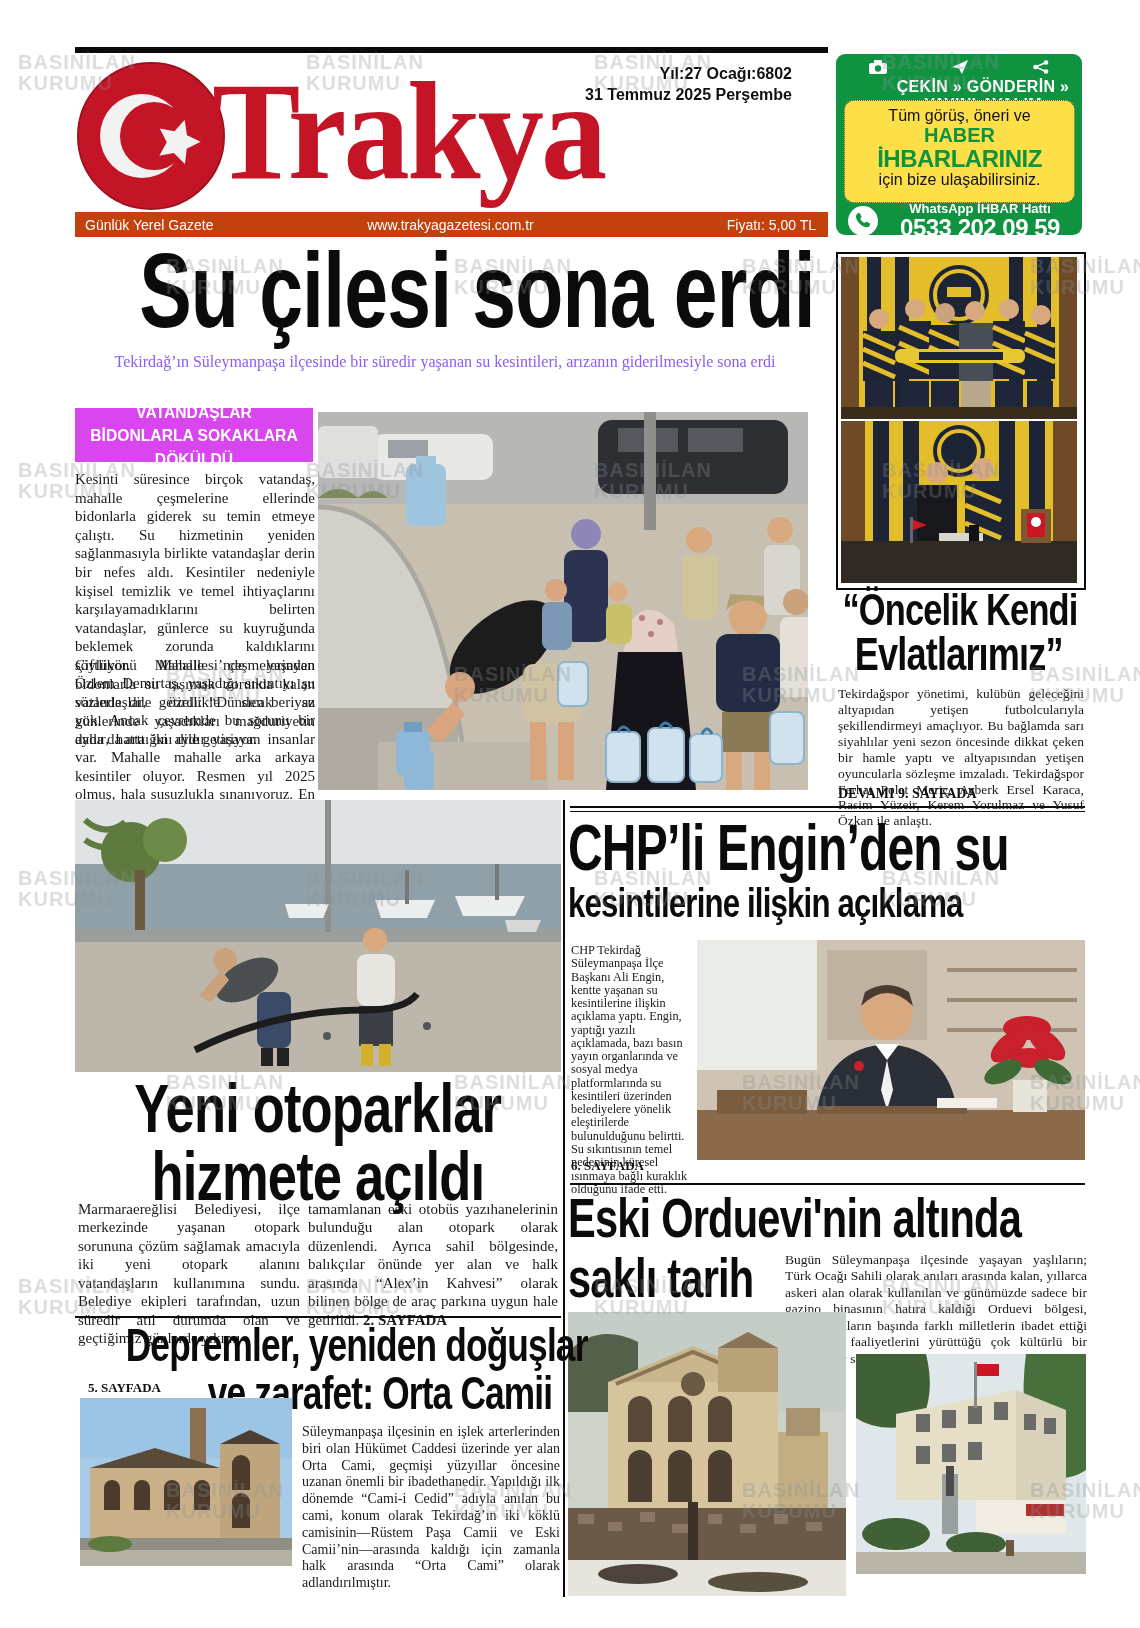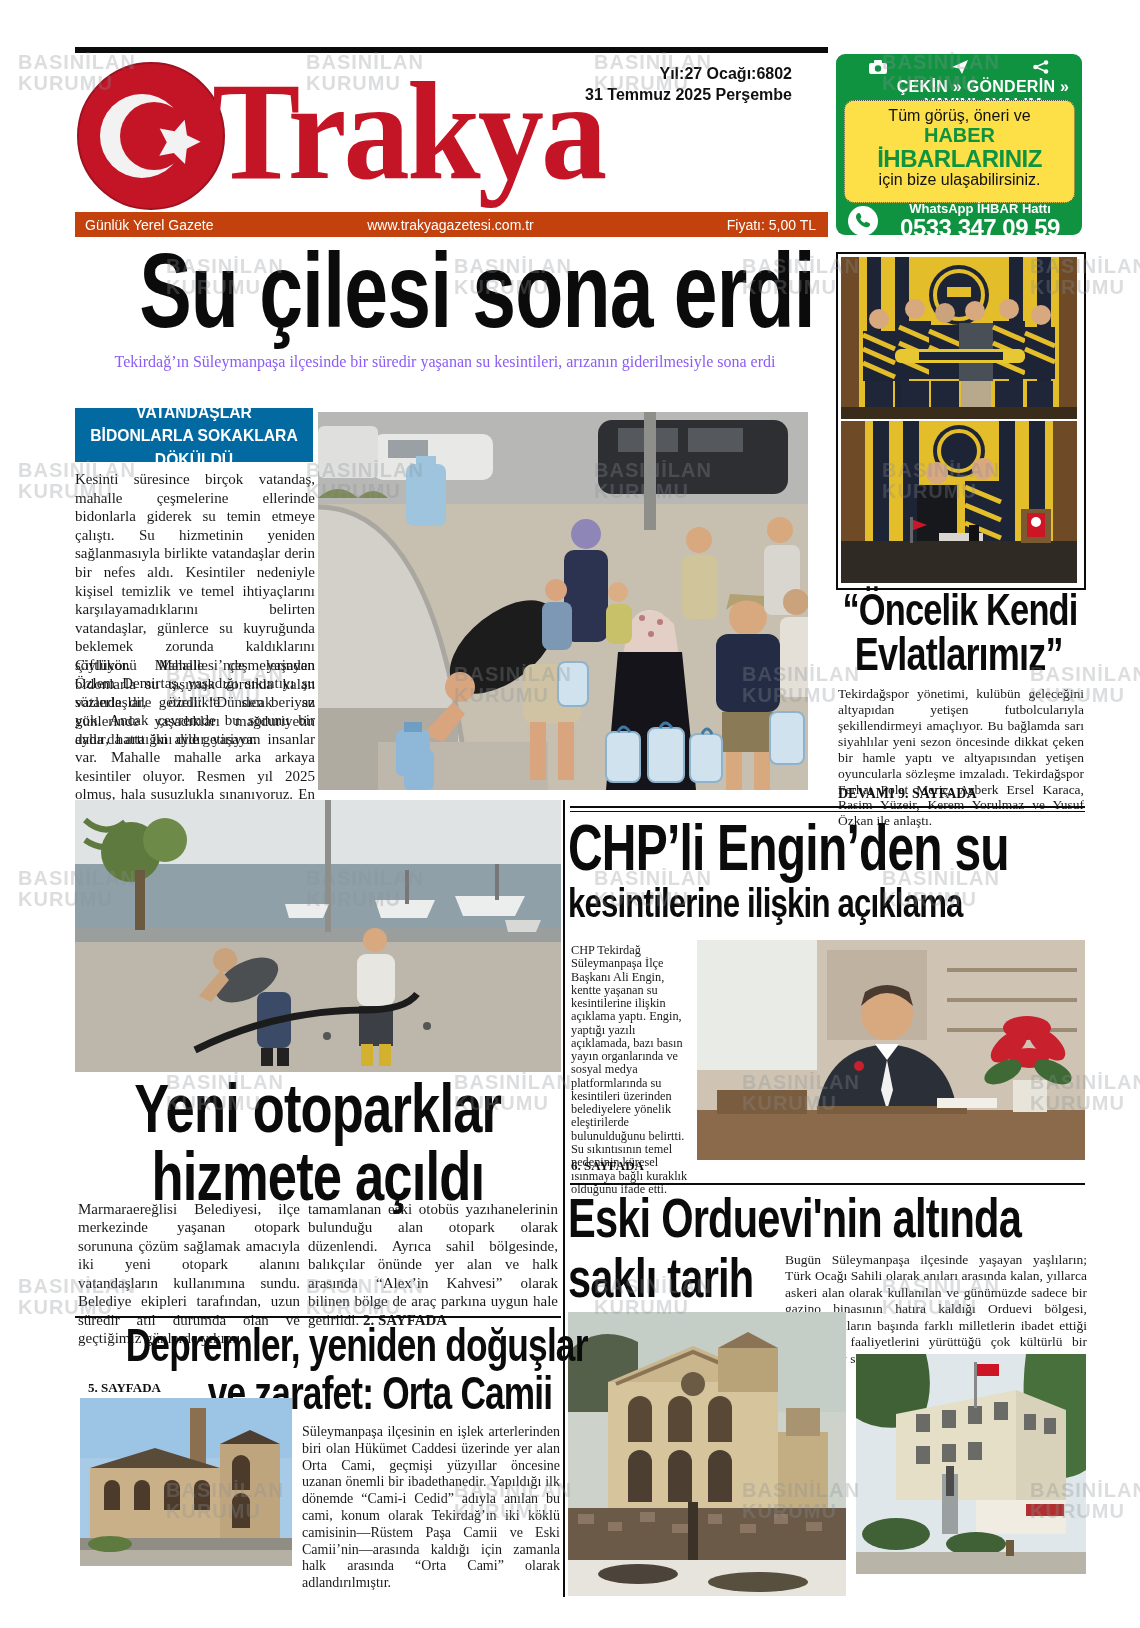--- a/index.html
+++ b/index.html
@@ -6,21 +6,21 @@
   #page{position:relative;width:1140px;height:1628px;background:#ffffff;overflow:hidden;
         font-family:"Liberation Sans",sans-serif;color:#111;}
   .abs{position:absolute;}
   .serif{font-family:"Liberation Serif",serif;}
   .cond{display:inline-block;transform:scale(0.84,1.06);transform-origin:center;white-space:nowrap;font-weight:bold;letter-spacing:-1px;}
   .cond-l{transform-origin:left center;}
   .hl{font-family:"Liberation Sans",sans-serif;font-weight:bold;color:#0b0b0b;line-height:1;}
   .center{text-align:center;}
   .just{text-align:justify;}
   .rule{background:#0b0b0b;}
-  .kicker{background:#0369a1;color:#fff;display:flex;align-items:center;justify-content:center;
+  .kicker{background:#d946ef;color:#fff;display:flex;align-items:center;justify-content:center;
           font-weight:bold;text-align:center;line-height:1.35;}
   .kicker .cond{transform:scale(0.95,1.05);letter-spacing:0;}
   .para{font-family:"Liberation Serif",serif;color:#1a1a1a;}
   .pg{font-weight:bold;font-family:"Liberation Serif",serif;}
   .photo{overflow:hidden;background:#ddd;}
   .photo svg{display:block;}
   
   #blackbar{background:#c2410c;color:#fff;display:flex;align-items:center;font-size:14px;}
   #blackbar .bb{flex:1;}
   
@@ -90,21 +90,21 @@
       <div style="font-size:16px;">için bize ulaşabilirsiniz.</div>
     </div>
     <div class="abs" style="left:10px;top:150px;width:34px;height:34px;">
       <svg width="34" height="34" viewBox="0 0 34 34">
           <circle cx="17" cy="17" r="15" fill="#fff"></circle>
           <path d="M11 10 c1.5-1.5 3-1 3.5 0.5 l0.8 2 c0.3 0.9-0.5 1.6-1.1 2.2 c0.8 2 2.3 3.5 4.3 4.3 c0.6-0.6 1.3-1.4 2.2-1.1 l2 0.8 c1.5 0.5 2 2 0.5 3.5 c-1 1-3 1.5-5.5 0.3 c-3-1.4-5.6-4-7-7 C9.5 13 10 11 11 10 Z" fill="#0f9340"></path>
           <path d="M7.5 27 l2.2-4.5 2.8 2.6 Z" fill="#fff"></path>
         </svg>
     </div>
     <div class="abs" style="left:48px;top:147px;width:192px;text-align:center;font-weight:bold;font-size:13px;">WhatsApp İHBAR Hattı</div>
-    <div class="abs" style="left:44px;top:160px;width:200px;text-align:center;font-weight:bold;font-size:24px;letter-spacing:-.5px;">0533 347 09 59</div>
+    <div class="abs" style="left:44px;top:160px;width:200px;text-align:center;font-weight:bold;font-size:24px;letter-spacing:-.5px;">0533 202 09 59</div>
   </div>
 
   <div class="abs center" style="left:65px;top:243px;width:758px;height:105px;">
     <span class="hl cond" style="font-size:96px;transform:scale(0.82,1.1);">Su çilesi sona erdi</span>
   </div>
   <div class="abs serif center" style="left:110px;top:352px;width:670px;font-size:16px;line-height:1.22;color:#8b5cf6;">Tekirdağ’ın Süleymanpaşa ilçesinde bir süredir yaşanan su kesintileri, arızanın giderilmesiyle sona erdi</div>
 
   <div class="abs kicker" style="left:75px;top:408px;width:238px;height:54px;">
     <span class="cond" style="font-size:16.5px;white-space:normal;width:230px;">VATANDAŞLAR BİDONLARLA SOKAKLARA DÖKÜLDÜ</span>
   </div>

